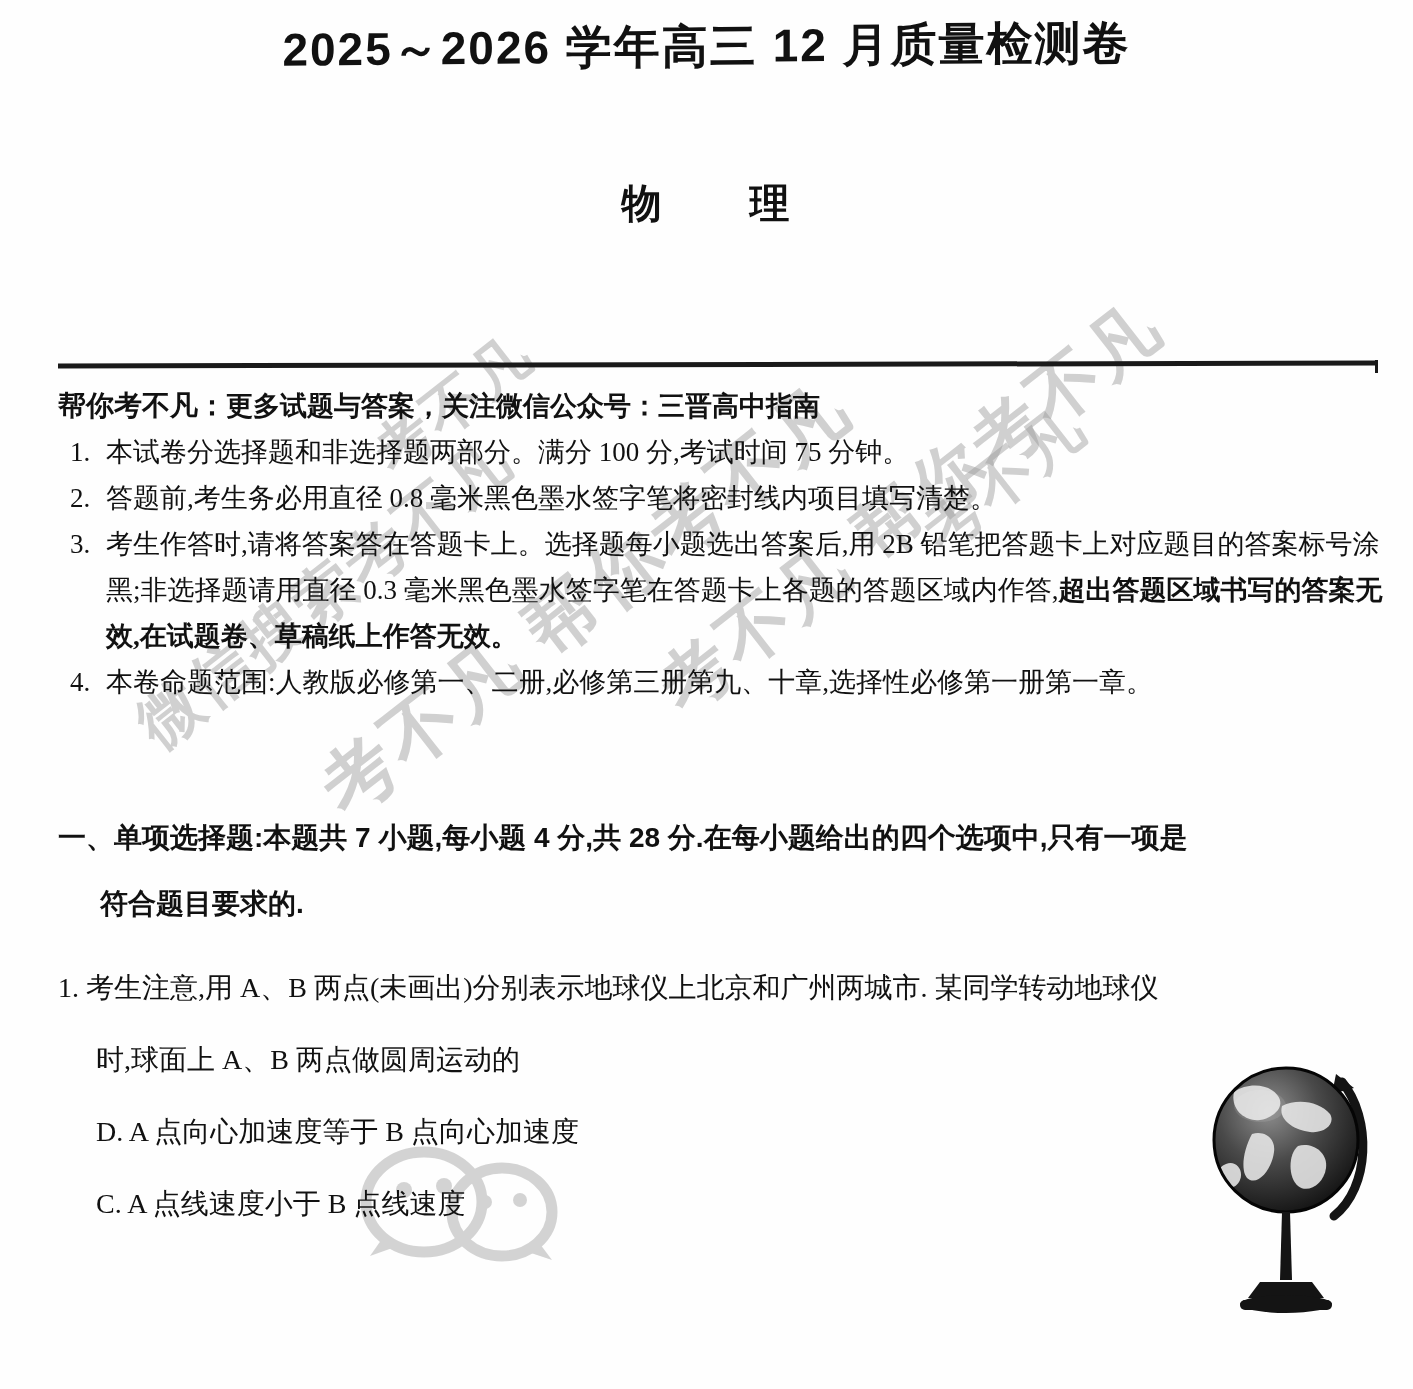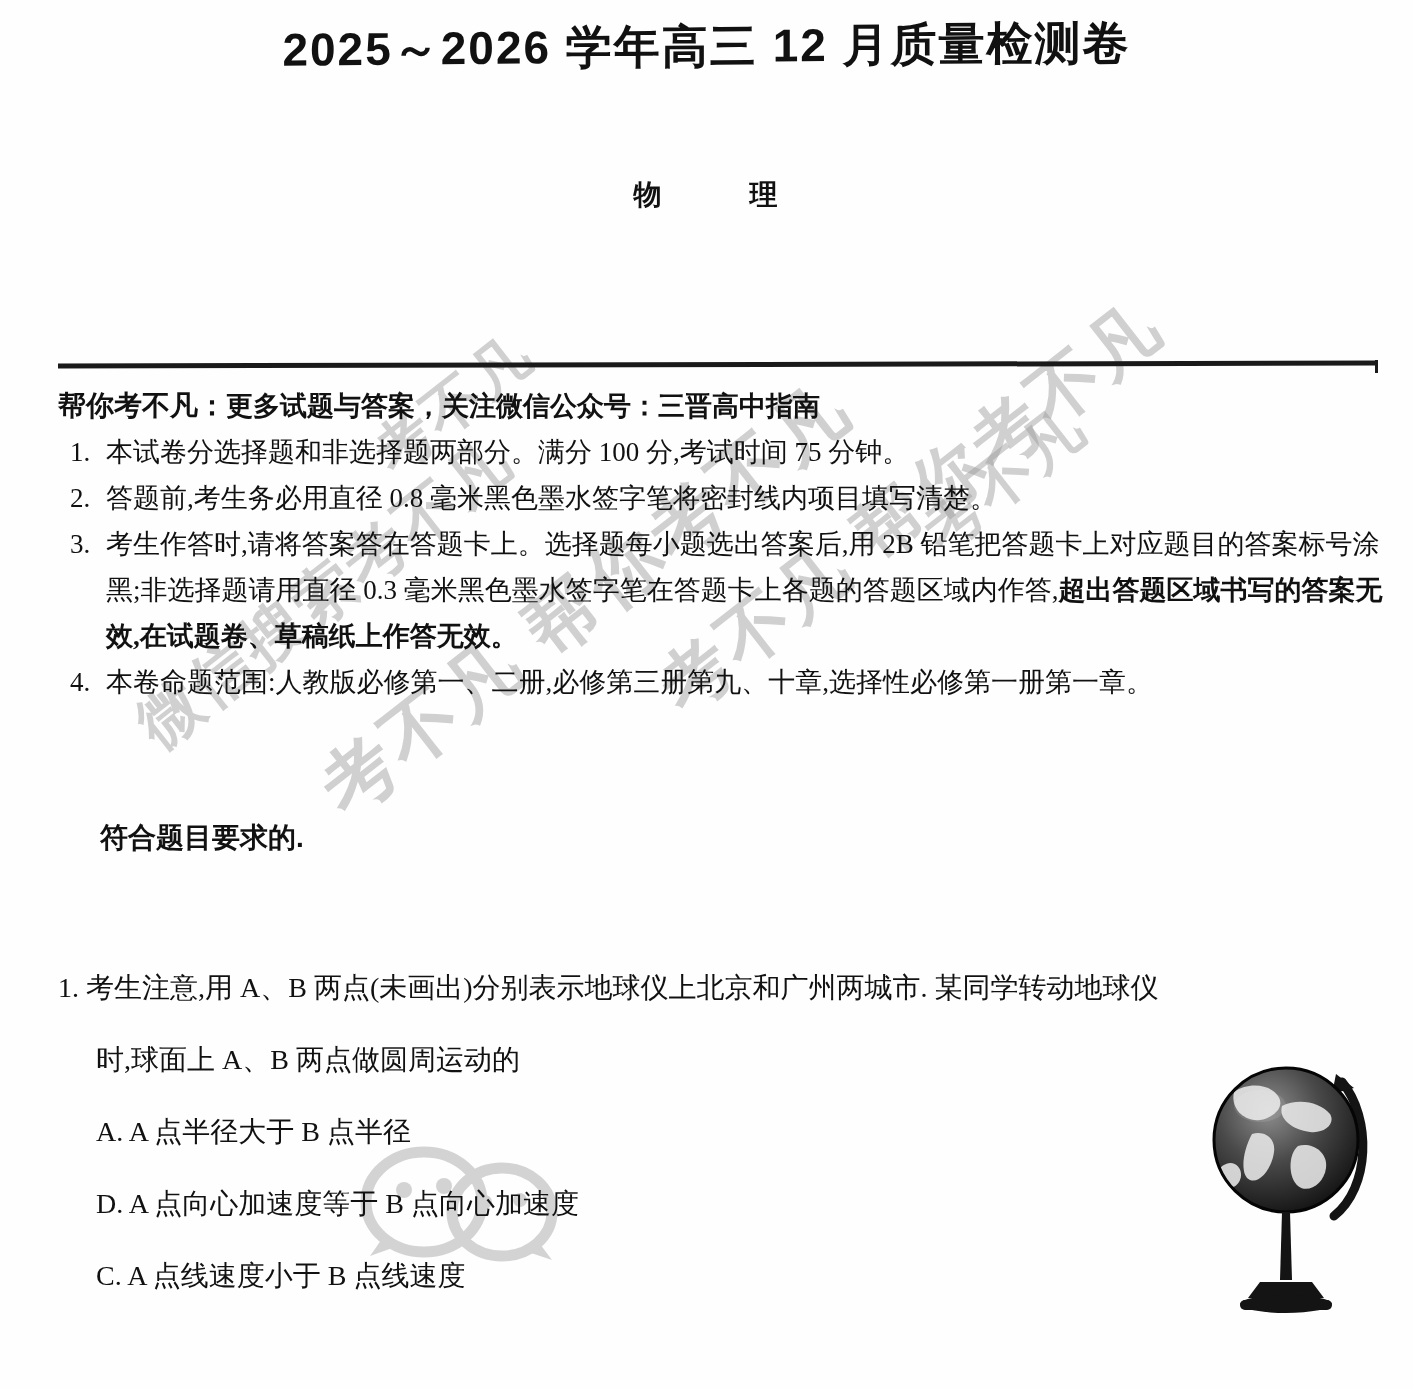--- a/index.html
+++ b/index.html
@@ -61,21 +61,21 @@
     font-size: 46px;
     font-weight: 700;
     letter-spacing: 2px;
     font-family: "Liberation Sans", "DejaVu Sans", sans-serif;
     transform: skewY(-0.5deg);
   }
   .subject {
     position: absolute;
     left: 0; right: 0; top: 176px;
     text-align: center;
-    font-size: 28px;
+    font-size: 40px;
     font-weight: 700;
     letter-spacing: 2px;
     font-family: "Liberation Sans", "DejaVu Sans", sans-serif;
   }
   .subject .gap { display: inline-block; width: 86px; }
 
   .rule-wrap {
     position: absolute;
     left: 58px; top: 360px; width: 1320px; height: 14px;
   }
@@ -209,29 +209,29 @@
           <span>考生作答时,请将答案答在答题卡上。选择题每小题选出答案后,用 2B 铅笔把答题卡上对应题目的答案标号涂黑;非选择题请用直径 0.3 毫米黑色墨水签字笔在答题卡上各题的答题区域内作答,</span><span class="emph">超出答题区域书写的答案无效,在试题卷、草稿纸上作答无效。</span>
         </li>
         <li>
           <span class="num">4.</span>
           <span>本卷命题范围:人教版必修第一、二册,必修第三册第九、十章,选择性必修第一册第一章。</span>
         </li>
       </ul>
     </div>
 
     <div class="section-head">
+      <span>一、单项选择题:本题共 7 小题,每小题 4 分,共 28 分.在每小题给出的四个选项中,只有一项是</span>
       <span class="cont">符合题目要求的.</span>
     </div>
 
     <div class="q1">
       <span>1.</span>
       <span>考生注意,用 A、B 两点(未画出)分别表示地球仪上北京和广州两城市. 某同学转动地球仪</span>
       <span class="stem-2">时,球面上 A、B 两点做圆周运动的</span>
       <div class="opts">
-        <span class="opt">A. A 点半径大于 B 点半径</span>
         <span class="opt">D. A 点向心加速度等于 B 点向心加速度</span>
         <span class="opt">C. A 点线速度小于 B 点线速度</span>
       </div>
     </div>
 
   </div>
 
   <div class="globe-fig">
     <svg width="200" height="280" viewBox="0 0 200 280" xmlns="http://www.w3.org/2000/svg">
       <defs>

